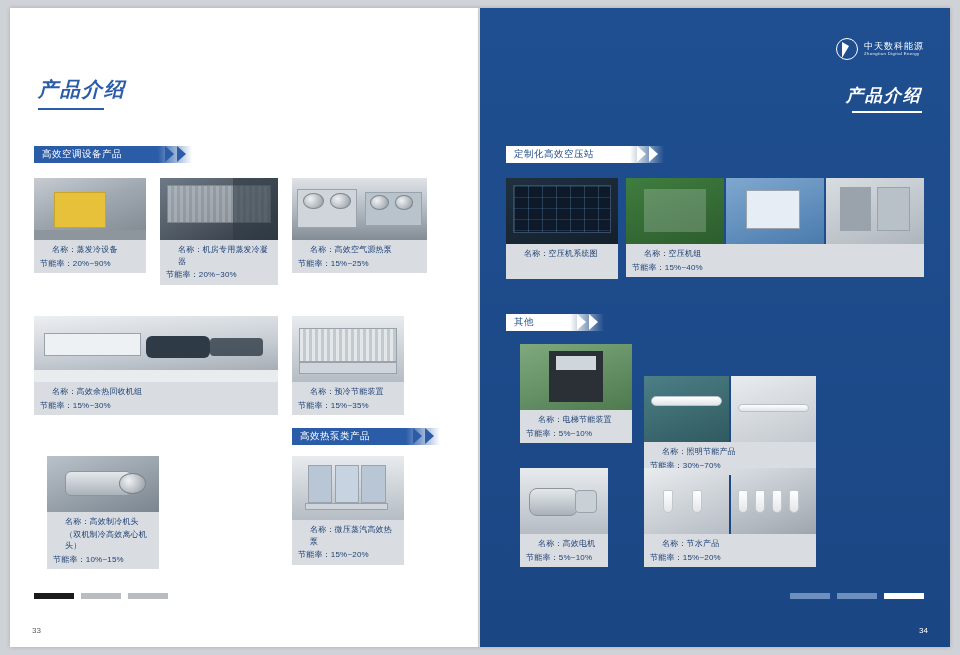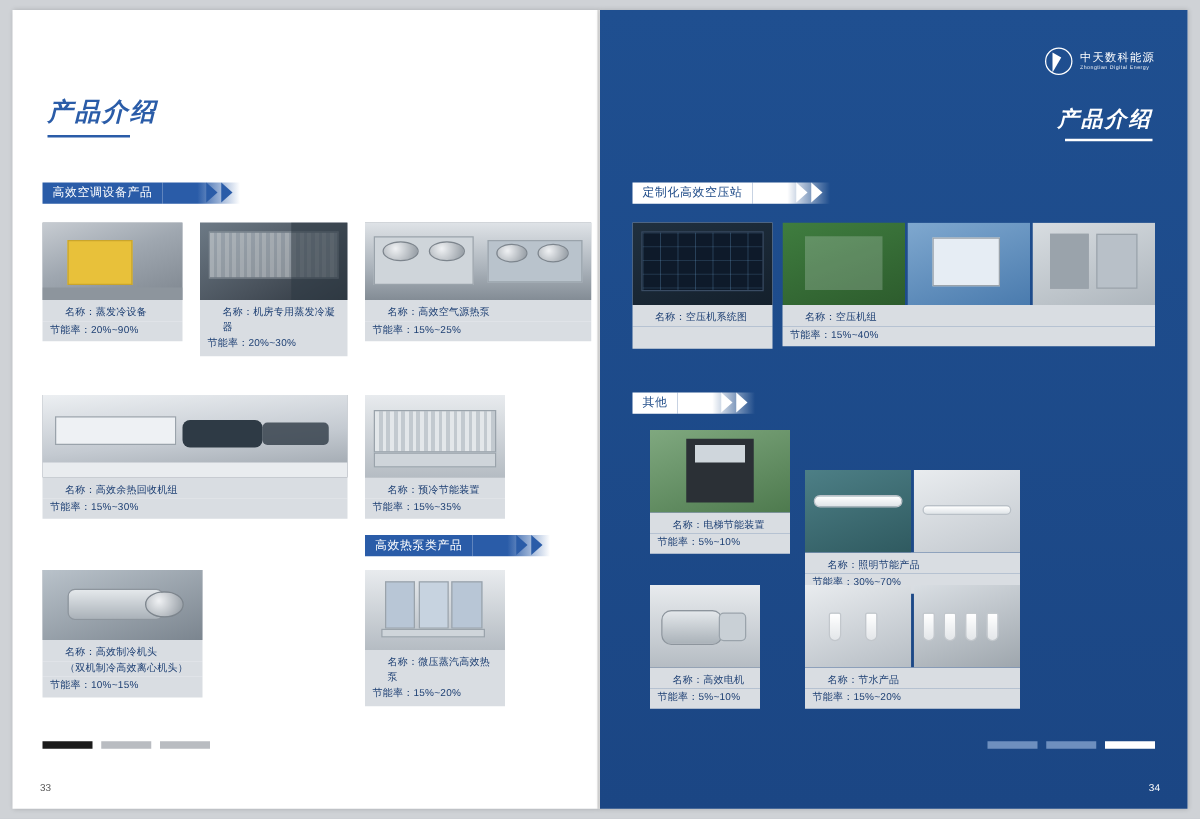--- a/index.html
+++ b/index.html
@@ -207,21 +207,21 @@
     <div class="card" style="left:150px; top:170px; width:118px;">
       <div class="photo" style="height:62px;">
         <div class="ph g2"></div>
         <div class="fins" style="top:12%; height:60%; opacity:.55;"></div>
         <div class="rect-d" style="left:62%;top:0;width:38%;height:100%;opacity:.6;"></div>
       </div>
       <div class="cap">名称：机房专用蒸发冷凝器</div>
       <div class="cap2">节能率：20%~30%</div>
     </div>
 
-    <div class="card" style="left:282px; top:170px; width:181px;">
+    <div class="card" style="left:282px; top:170px; width:135px;">
       <div class="photo" style="height:62px;">
         <div class="ph g3"></div>
         <div class="unit" style="left:4%;top:18%;width:44%;height:62%;"></div>
         <div class="grillcircle" style="left:8%;top:24%;width:16%;height:26%;"></div>
         <div class="grillcircle" style="left:28%;top:24%;width:16%;height:26%;"></div>
         <div class="unit" style="left:54%;top:22%;width:42%;height:56%;background:#b9c3cc;"></div>
         <div class="grillcircle" style="left:58%;top:28%;width:14%;height:24%;"></div>
         <div class="grillcircle" style="left:76%;top:28%;width:14%;height:24%;"></div>
       </div>
       <div class="cap">名称：高效空气源热泵</div>
@@ -248,21 +248,21 @@
       </div>
       <div class="cap">名称：预冷节能装置</div>
       <div class="cap2">节能率：15%~35%</div>
     </div>
 
     <div class="banner" style="left:282px; top:420px;">
       <div class="tab">高效热泵类产品</div>
       <div class="arrow-wrap"></div>
     </div>
 
-    <div class="card" style="left:24px; top:448px; width:128px;">
+    <div class="card" style="left:37px; top:448px; width:112px;">
       <div class="photo" style="height:56px;">
         <div class="ph g6"></div>
         <div class="motor"></div>
         <div class="grillcircle" style="left:64%;top:30%;width:24%;height:38%;"></div>
       </div>
       <div class="cap">名称：高效制冷机头</div>
       <div class="cap" style="padding-top:0;">（双机制冷高效离心机头）</div>
       <div class="cap2">节能率：10%~15%</div>
     </div>
 

